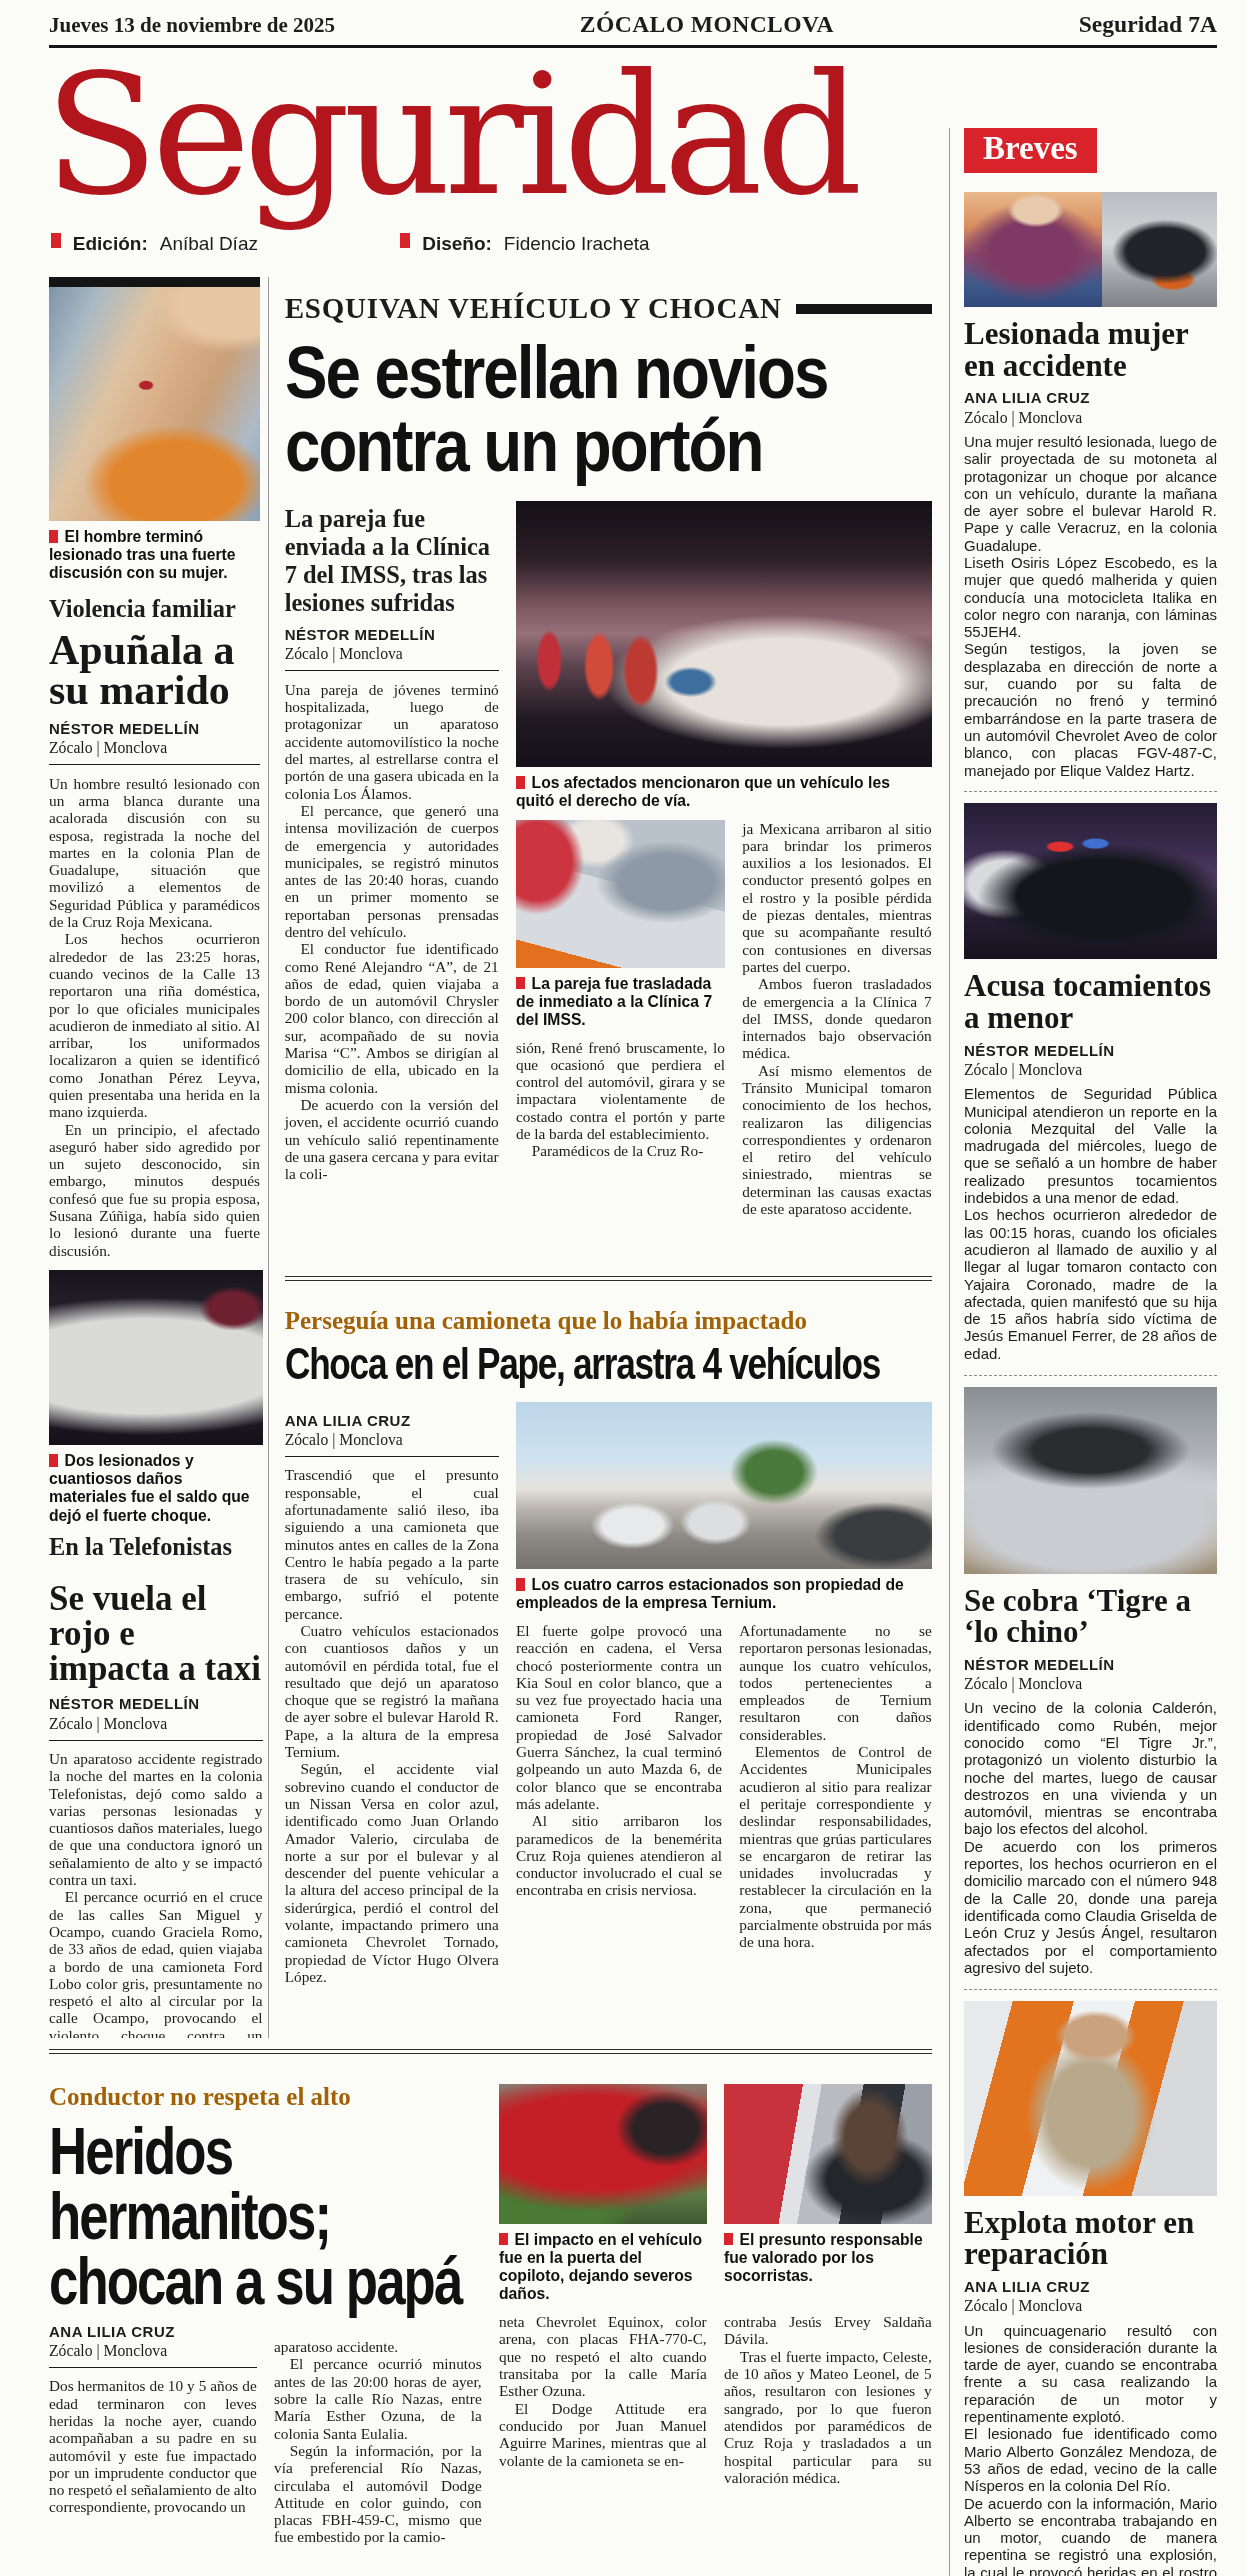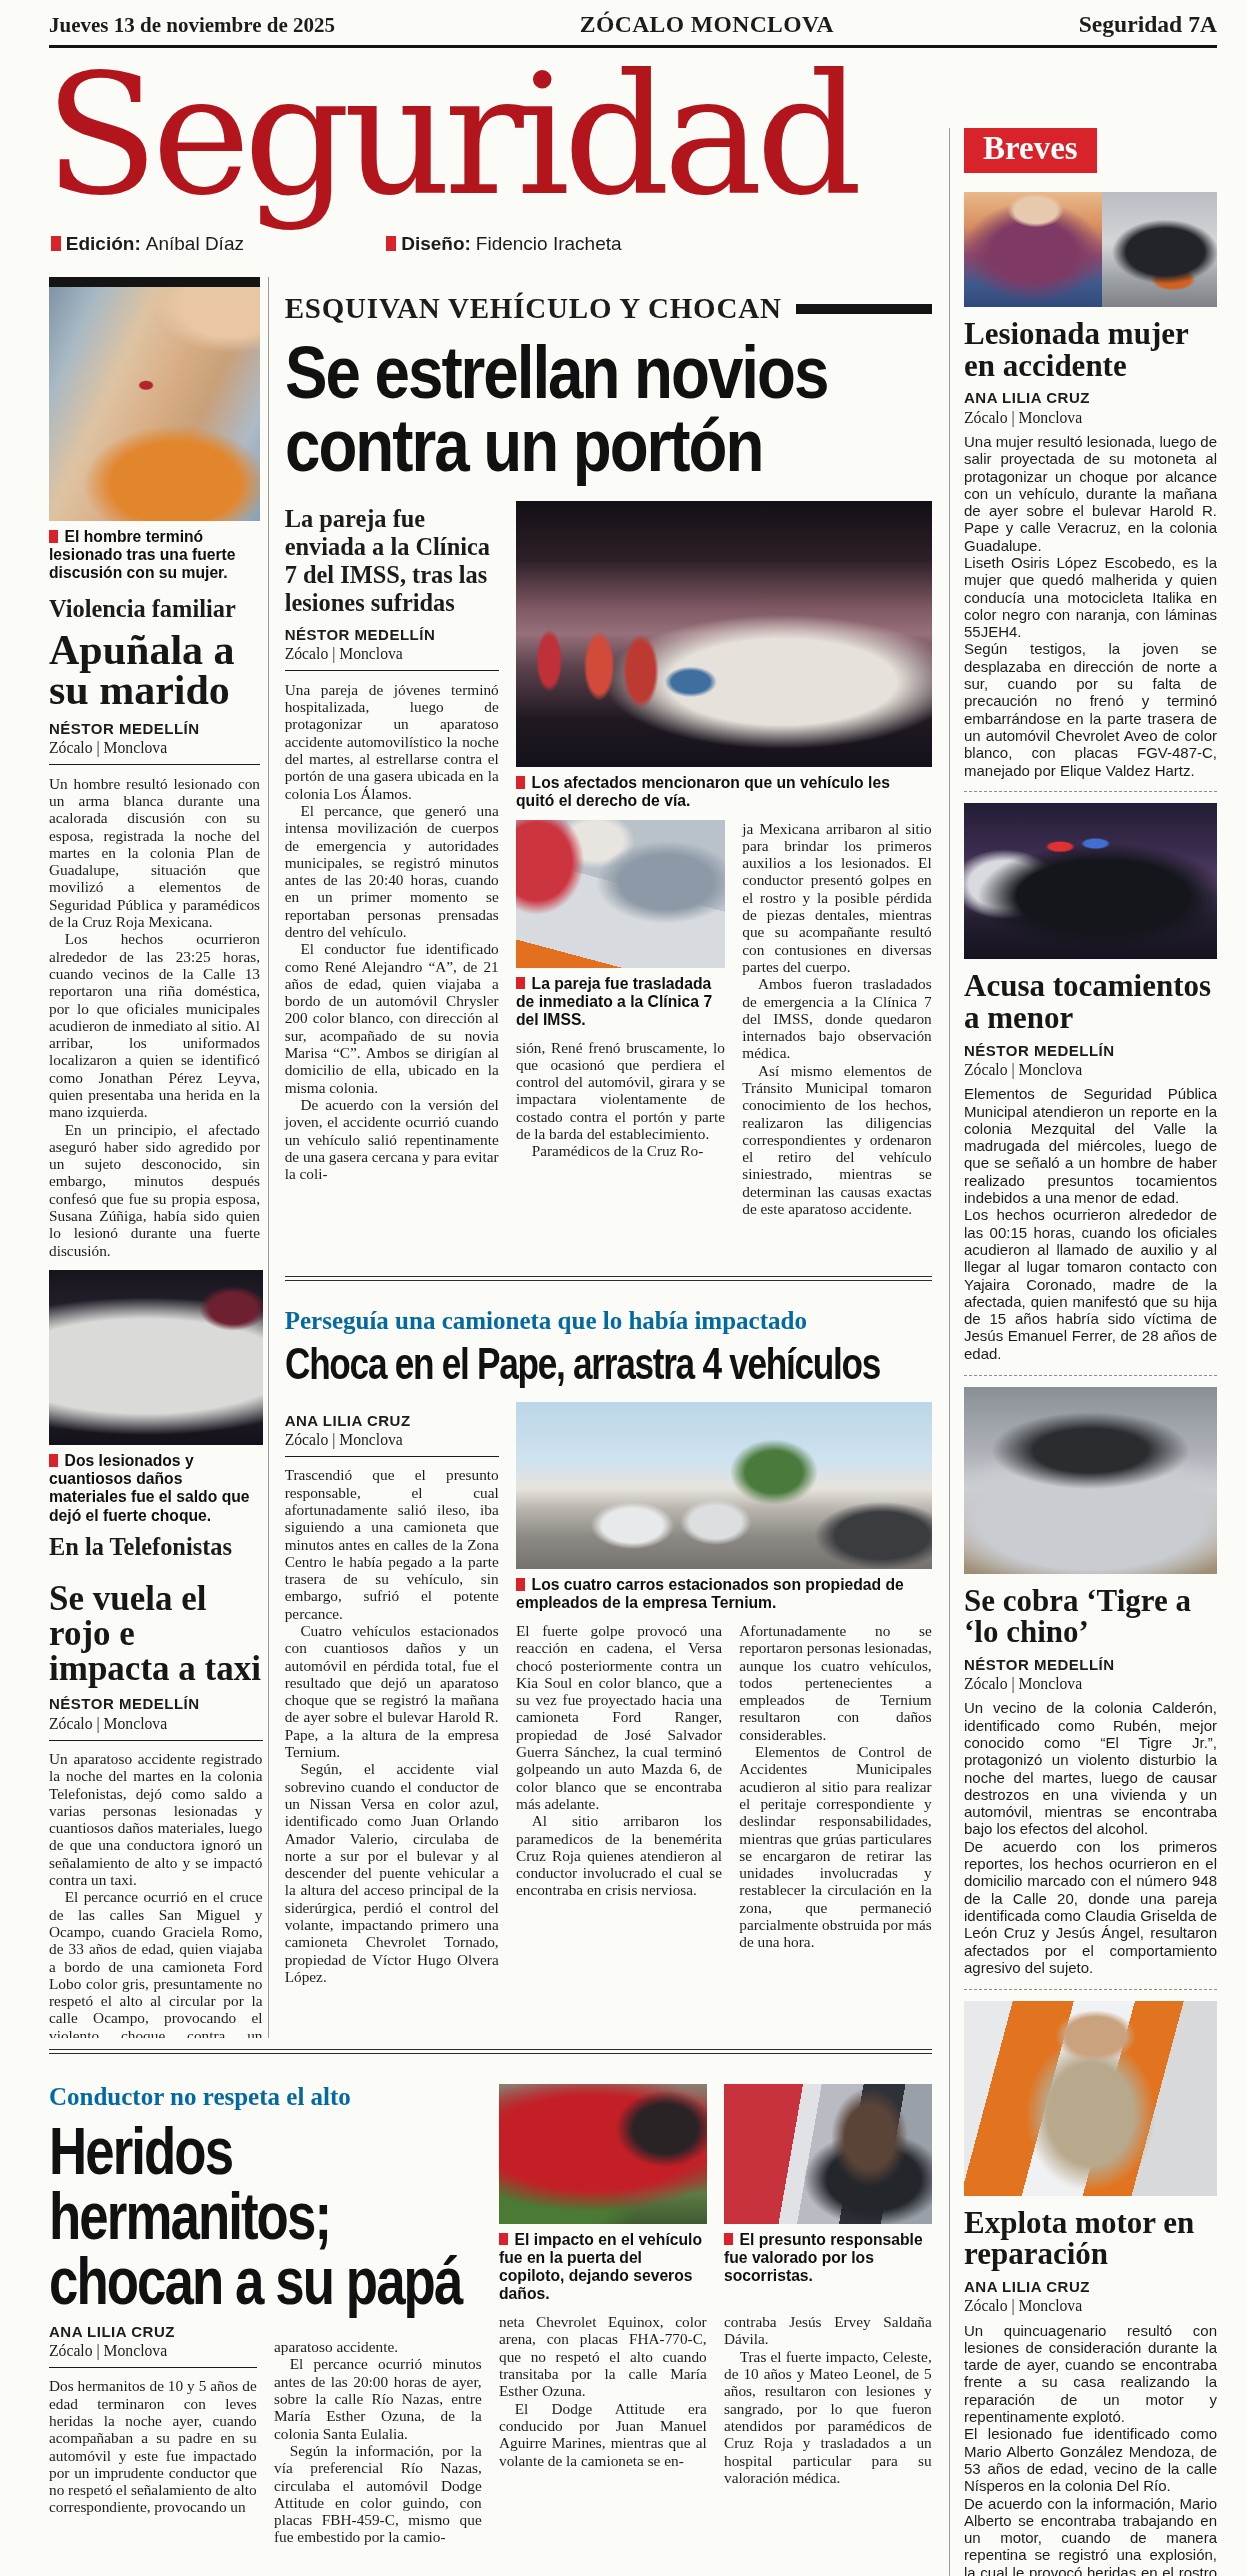--- a/index.html
+++ b/index.html
@@ -9,36 +9,36 @@
   
   .topbar{display:flex;align-items:baseline;justify-content:space-between;
           border-bottom:3.1px solid #141414;padding-bottom:7px;}
   .topbar .date{font:700 21px "Liberation Serif",serif;}
   .topbar .paper{font:700 23.6px "Liberation Serif",serif;letter-spacing:0.4px;}
   .topbar .secpage{font:700 23.6px "Liberation Serif",serif;}
 
   .masthead{font-family:"DejaVu Serif",serif;font-weight:400;color:#b2151b;
             font-size:167px;line-height:.88;letter-spacing:-7px;margin:14px 0 0 -4.7px;}
   .credits{display:flex;gap:142px;margin:23.6px 0 0 1.6px;font:19px "Liberation Sans",sans-serif;align-items:center;}
-  .credits .cr{display:flex;align-items:center;gap:5px;}
+  .credits .cr{display:flex;gap:12px;}
   .credits b{font-weight:700;}
   .redmark{display:inline-block;width:10.2px;height:15px;background:#d8232a;}
 
   
   .content{display:grid;grid-template-columns:1fr 268px;column-gap:17.3px;margin-top:22px;}
   .mainarea{display:grid;grid-template-columns:220px 1fr;grid-template-rows:984px 777px auto;}
   .cellA1{grid-column:1;grid-row:1;overflow:hidden;padding-right:8px;border-right:0.8px solid #9a9a9a;}
   .cellA2{grid-column:2;grid-row:1;overflow:hidden;padding-left:15.7px;}
   .cellB1{grid-column:1;grid-row:2;overflow:hidden;padding-right:5.5px;border-right:0.8px solid #9a9a9a;}
   .cellB2{grid-column:2;grid-row:2;overflow:hidden;padding-left:15.7px;}
   .cellC {grid-column:1 / span 2;grid-row:3;overflow:hidden;}
 
   
   .kicker-s{font:700 24.4px/1.05 "Liberation Serif",serif;}
-  .kicker-g{font:700 25px/1.05 "Liberation Serif",serif;color:#0369a1;}
+  .kicker-g{font:700 25px/1.05 "Liberation Serif",serif;color:#a16207;}
   .h-serif{font-family:"Liberation Serif",serif;font-weight:700;color:#171717;}
   .byline{border-bottom:1.6px solid #1b1b1b;padding-bottom:7px;margin:9.4px 0 9.4px;}
   .byline .name{font:700 15px "Liberation Sans",sans-serif;letter-spacing:0.5px;}
   .byline .place{font:15.7px "Liberation Serif",serif;margin-top:2.4px;}
   .body-serif p{margin:0;font:15.3px/17.3px "Liberation Serif",serif;text-align:justify;}
   .body-serif p + p{text-indent:15.7px;}
   .body-sans p{margin:0;font:15px/17.3px "Liberation Sans",sans-serif;text-align:justify;}
   .cap{font:700 15.7px/1.16 "Liberation Sans",sans-serif;color:#101010;margin:7px 0 9.4px;}
   .sq{display:inline-block;width:8.6px;height:12.6px;background:#d8232a;margin-right:7px;vertical-align:-0.8px;}
   .hr2{height:3.1px;border-top:1.6px solid #2c2c2c;border-bottom:0.8px solid #2c2c2c;}

